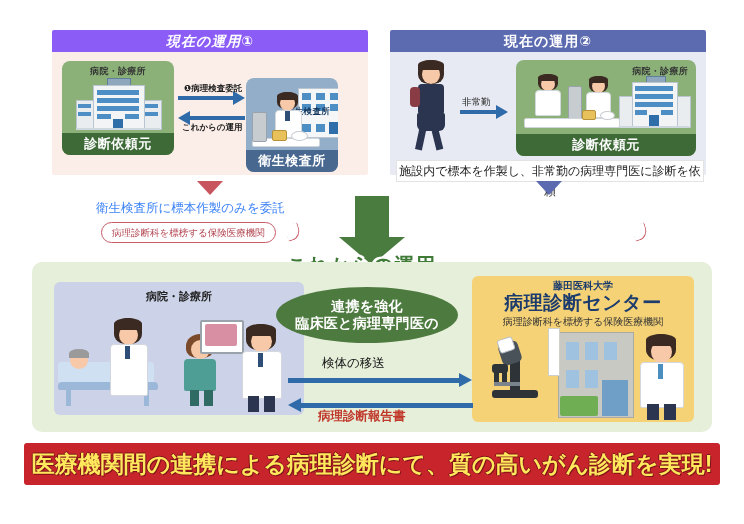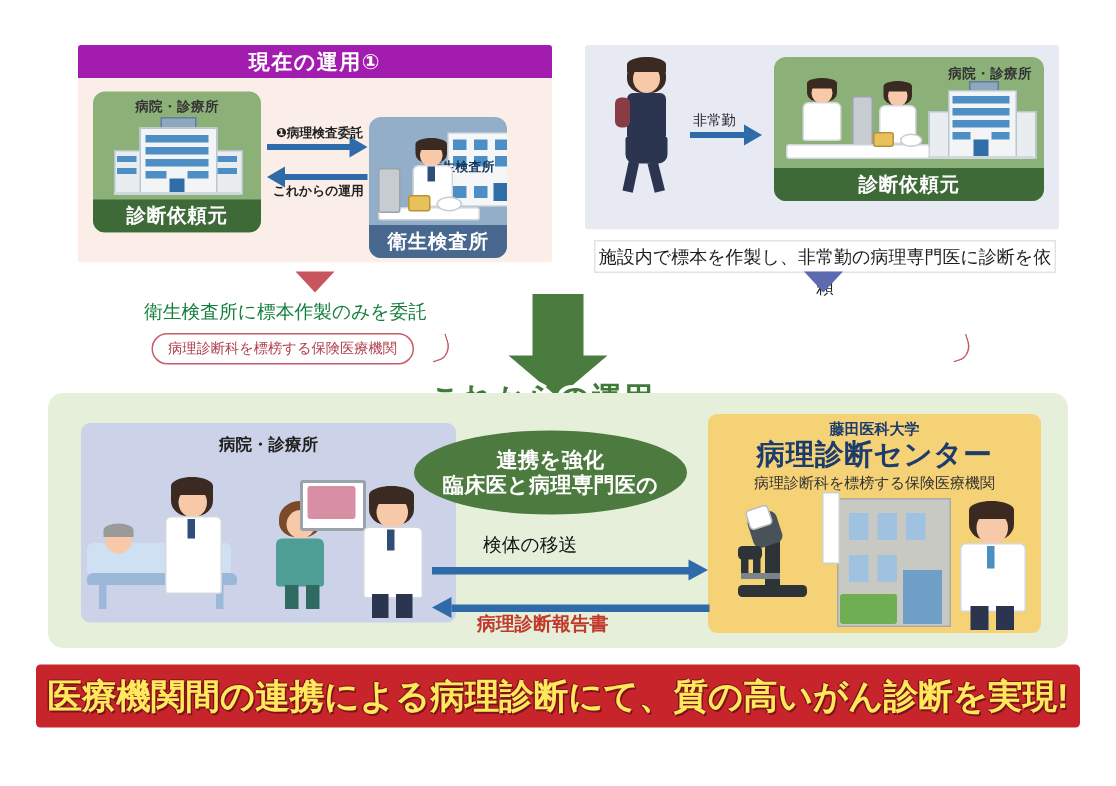--- a/index.html
+++ b/index.html
@@ -14,21 +14,21 @@
 
   
   .panel{position:absolute;top:30px;border-radius:2px;overflow:hidden;}
   .panel-head{
     height:22px;line-height:22px;text-align:center;
     color:#fff;font-size:14px;font-weight:bold;letter-spacing:1px;
   }
   .panel-body{position:relative;}
 
   #panel1{left:52px;width:316px;}
-  #panel1 .panel-head{background:#a21caf;}
+  #panel1 .panel-head{background:#8b5cf6;font-style:italic;}
   #panel1 .panel-body{background:#fbeee8;height:123px;}
 
   #panel2{left:390px;width:316px;}
   #panel2 .panel-head{background:#5c6bb0;}
   #panel2 .panel-body{background:#e7eaf3;height:123px;}
 
   
   .card{position:absolute;border-radius:8px;overflow:hidden;}
   .card .cap{
     position:absolute;left:0;bottom:0;width:100%;height:22px;line-height:22px;
@@ -76,21 +76,21 @@
 
   
   .caption{
     position:absolute;background:#fff;border:1px solid #e3e3e3;
     height:20px;line-height:20px;text-align:center;font-size:12px;color:#1d1d1d;
   }
   
   .tri{position:absolute;width:0;height:0;border-left:13px solid transparent;border-right:13px solid transparent;}
 
   
-  .mid-text{position:absolute;font-size:12.5px;color:#15803d;white-space:nowrap;}
+  .mid-text{position:absolute;font-size:12.5px;color:#3b82f6;white-space:nowrap;}
   .bubble{
     position:absolute;border:1.4px solid #c75b66;border-radius:13px;background:#fff;
     height:19px;line-height:19px;padding:0 10px;font-size:9.5px;color:#b0414d;white-space:nowrap;
   }
   .bubble-tail{
     position:absolute;width:13px;height:15px;
     border-right:1.4px solid #c75b66;border-bottom:1.4px solid #c75b66;
     border-radius:0 0 70% 0;transform:rotate(-18deg);
   }
 
@@ -233,20 +233,21 @@
 
         <div class="cap">衛生検査所</div>
       </div>
 
     </div>
   </div>
 
   <div class="tri" style="left:197px;top:181px;border-top:14px solid #c8545e;"></div>
 
   <div class="panel" id="panel2">
+    <div class="panel-head">現在の運用②</div>
     <div class="panel-body">
 
       <div class="person" style="left:18px;top:8px;width:46px;height:96px;">
         <div class="p-hair" style="left:10px;top:0;width:26px;height:24px;"></div>
         <div class="p-head" style="left:14px;top:5px;width:18px;height:19px;"></div>
         <div class="p-hair" style="left:10px;top:0;width:26px;height:10px;border-radius:50% 50% 0 0;"></div>
         <div class="p-body" style="left:10px;top:24px;width:26px;height:30px;background:#2b3550;"></div>
         <div class="p-body" style="left:2px;top:27px;width:10px;height:20px;background:#8a3c44;border-radius:4px;"></div>
         <div class="p-body" style="left:9px;top:53px;width:28px;height:18px;background:#2b3550;border-radius:2px 2px 6px 6px;"></div>
         <div class="p-leg" style="left:9px;top:70px;width:7px;height:20px;transform:rotate(12deg);"></div>

